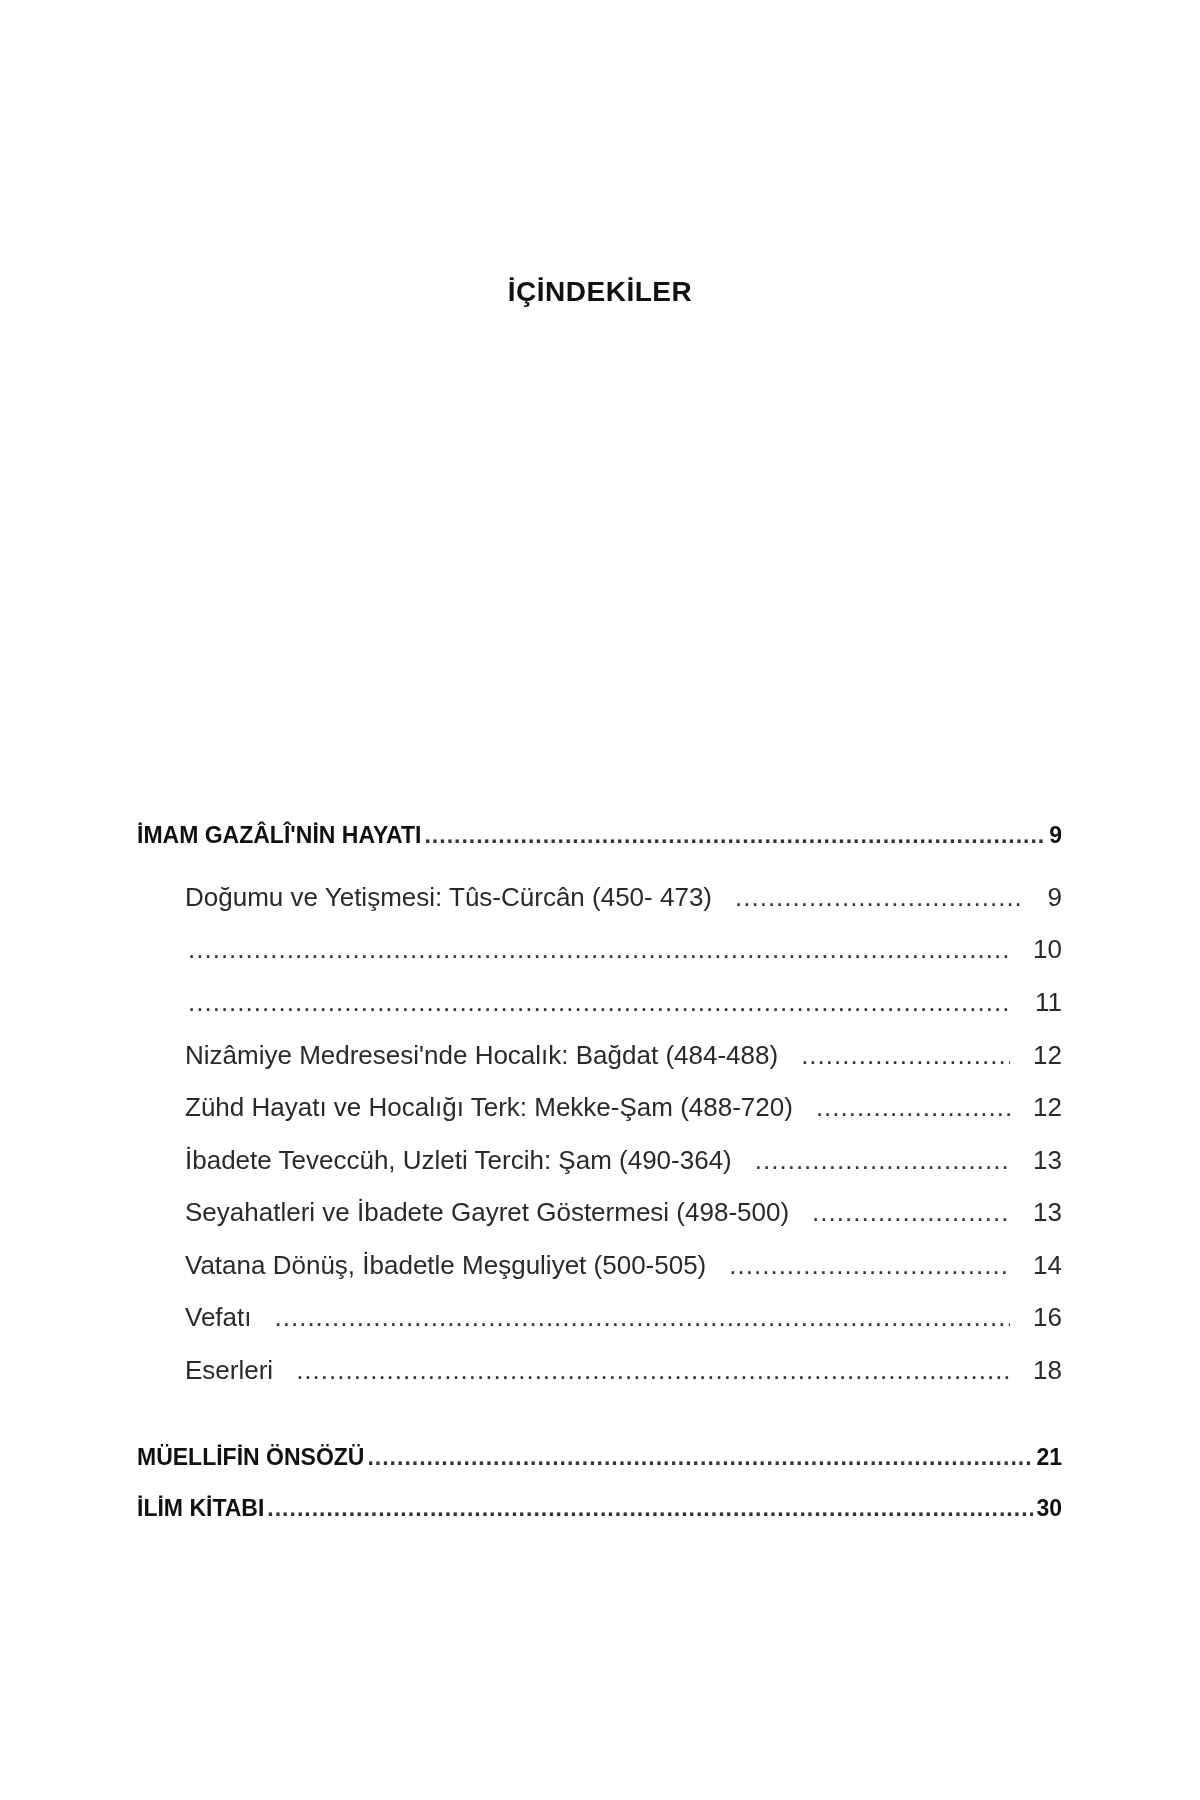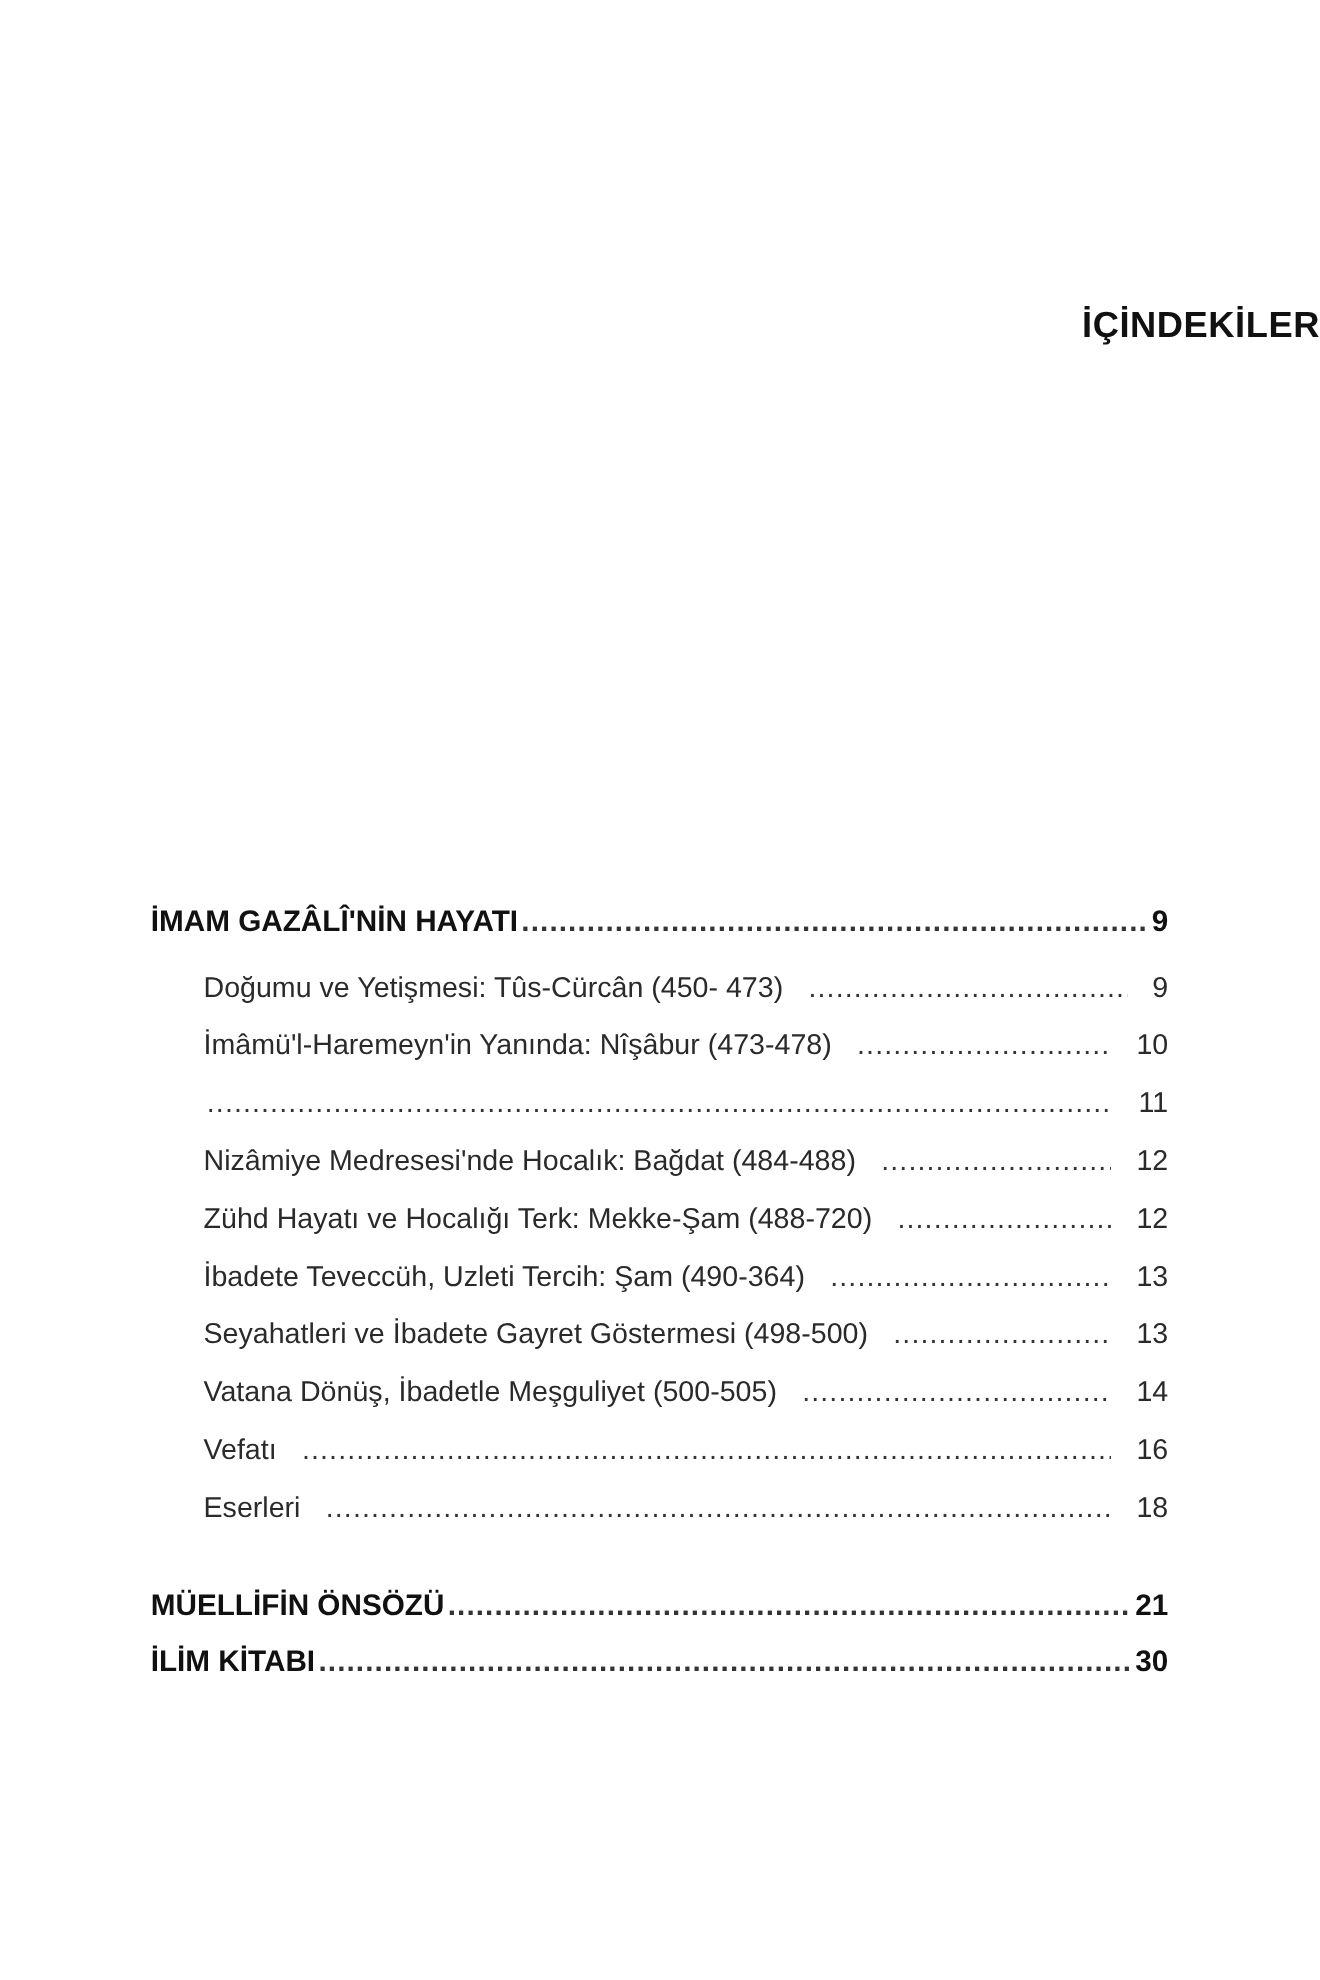--- a/index.html
+++ b/index.html
@@ -1,28 +1,28 @@
 <!DOCTYPE html>
 <html><head>
 <meta charset="utf-8">
 <style>
   html, body { margin:0; padding:0; background:#ffffff; }
   body { width:1200px; height:1800px; position:relative; overflow:hidden;
          font-family:"Liberation Sans", "DejaVu Sans", sans-serif; color:#1a1a1a; }
-  .title { position:absolute; top:276px; left:0; width:1200px; text-align:right;
-           font-weight:bold; font-size:33px; letter-spacing:0.5px; color:#111; }
+  .title { position:absolute; top:276px; left:0; width:1200px; text-align:center;
+           font-weight:bold; font-size:28px; letter-spacing:0.5px; color:#111; }
   .toc { position:absolute; left:137px; width:925px; top:0; }
   .row { position:absolute; left:0; width:925px; display:flex; align-items:baseline;
          white-space:nowrap; }
   .row.sub { left:48px; width:877px;gap:20px; }
   .row .lbl { flex:0 0 auto; }
   .row .dots { flex:1 1 auto; overflow:hidden; margin:0 3px; color:#333; letter-spacing:1px; }
   .row .dots::before { content:"................................................................................................................................................................................................................................................"; }
   .row .pg { flex:0 0 auto; text-align:right; }
-  .row.main { font-weight:bold; font-size:27px; color:#111; }
+  .row.main { font-weight:bold; font-size:23px; color:#111; }
   .row.sub { font-size:26px; color:#2a2a2a; }
 </style>
 </head>
 <body>
 
 <div class="title">İÇİNDEKİLER</div>
 
 <div class="toc">
 
   <div class="row main" style="top:822px">
@@ -30,21 +30,20 @@
     <span class="dots"></span>
     <span class="pg">9</span>
   </div>
 
   <div class="row sub" style="top:882px">
     <span class="lbl">Doğumu ve Yetişmesi: Tûs-Cürcân (450- 473)</span>
     <span class="dots"></span>
     <span class="pg">9</span>
   </div>
   <div class="row sub" style="top:934px">
-    <span class="lbl">İmâmü'l-Haremeyn'in Yanında: Nîşâbur (473-478)</span>
     <span class="dots"></span>
     <span class="pg">10</span>
   </div>
   <div class="row sub" style="top:987px">
     <span class="dots"></span>
     <span class="pg">11</span>
   </div>
   <div class="row sub" style="top:1040px">
     <span class="lbl">Nizâmiye Medresesi'nde Hocalık: Bağdat (484-488)</span>
     <span class="dots"></span>

